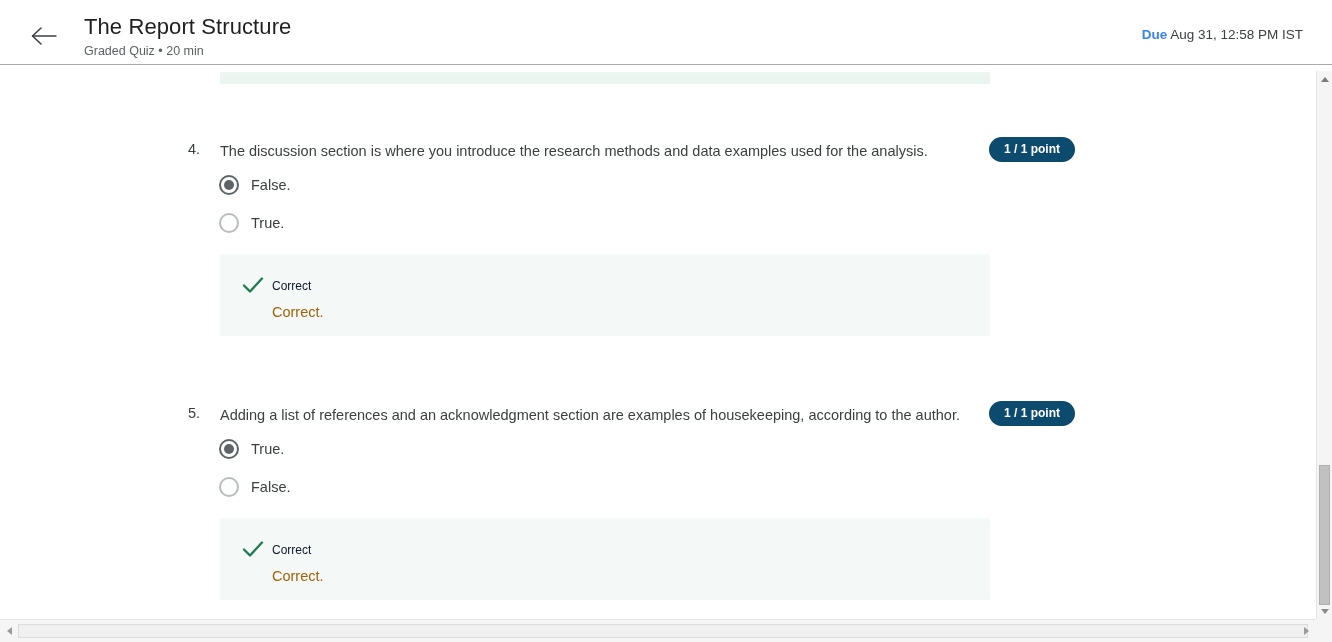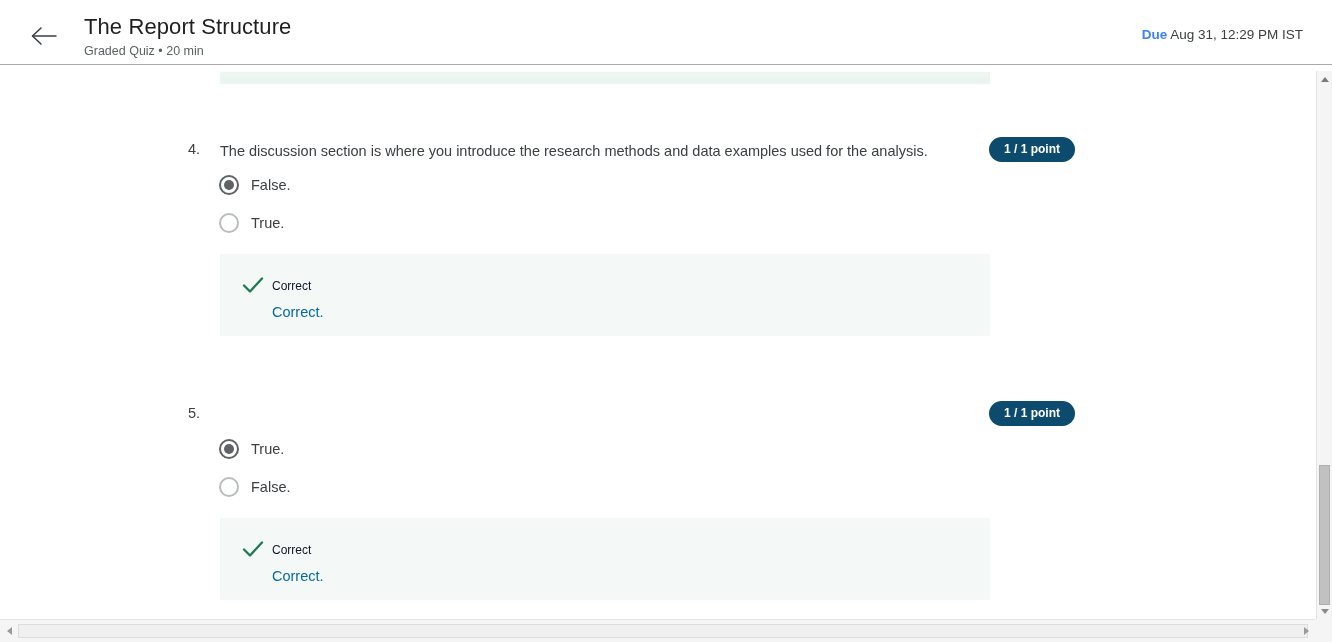--- a/index.html
+++ b/index.html
@@ -207,21 +207,21 @@
     font-size: 12px;
     font-weight: 400;
     color: #0f172a;
     line-height: 18px;
   }
   .fb-body {
     position: absolute;
     left: 52px;
     top: 48px;
     font-size: 14.5px;
-    color: #0369a1;
+    color: #a16207;
     line-height: 20px;
   }
 
   
   .vscroll {
     position: absolute;
     right: 0;
     top: 71px;
     width: 16px;
     height: 548px;
@@ -333,21 +333,21 @@
     <svg width="30" height="22" viewBox="0 0 30 22">
       <path d="M12 3 L3.5 11 L12 19" fill="none" stroke="#3c4043" stroke-width="1.6" stroke-linecap="round" stroke-linejoin="round"></path>
       <line x1="3.8" y1="11" x2="27" y2="11" stroke="#3c4043" stroke-width="1.4" stroke-linecap="round"></line>
     </svg>
   </div>
   <div class="header-titles">
     <div class="quiz-title">The Report Structure</div>
     <div class="quiz-sub">Graded Quiz • 20 min</div>
   </div>
   <div class="due-wrap">
-    <span class="due-label">Due</span><span> Aug 31, 12:29 PM IST</span>
+    <span class="due-label">Due</span><span> Aug 31, 12:58 PM IST</span>
   </div>
 </div>
 
 <div class="content">
 
   <div class="partial-feedback">
     <div class="inner-line"></div>
   </div>
 
   <div class="question-block" id="q4-block">
@@ -371,20 +371,21 @@
         <path d="M3 12.5 L9 18.5 L21 5.5" fill="none" stroke="#1f7a52" stroke-width="2.3" stroke-linecap="round" stroke-linejoin="round"></path>
       </svg>
       <div class="fb-title">Correct</div>
       <div class="fb-body">Correct.</div>
     </div>
   </div>
 
   <div class="question-block" id="q5-block">
     <div class="q-row">
       <div class="q-num">5.</div>
+      <div class="q-text">Adding a list of references and an acknowledgment section are examples of housekeeping, according to the author.</div>
       <div class="point-badge">1 / 1 point</div>
     </div>
     <div class="options">
       <div class="option">
         <span class="radio checked"></span>
         <span class="option-label">True.</span>
       </div>
       <div class="option">
         <span class="radio"></span>
         <span class="option-label">False.</span>

